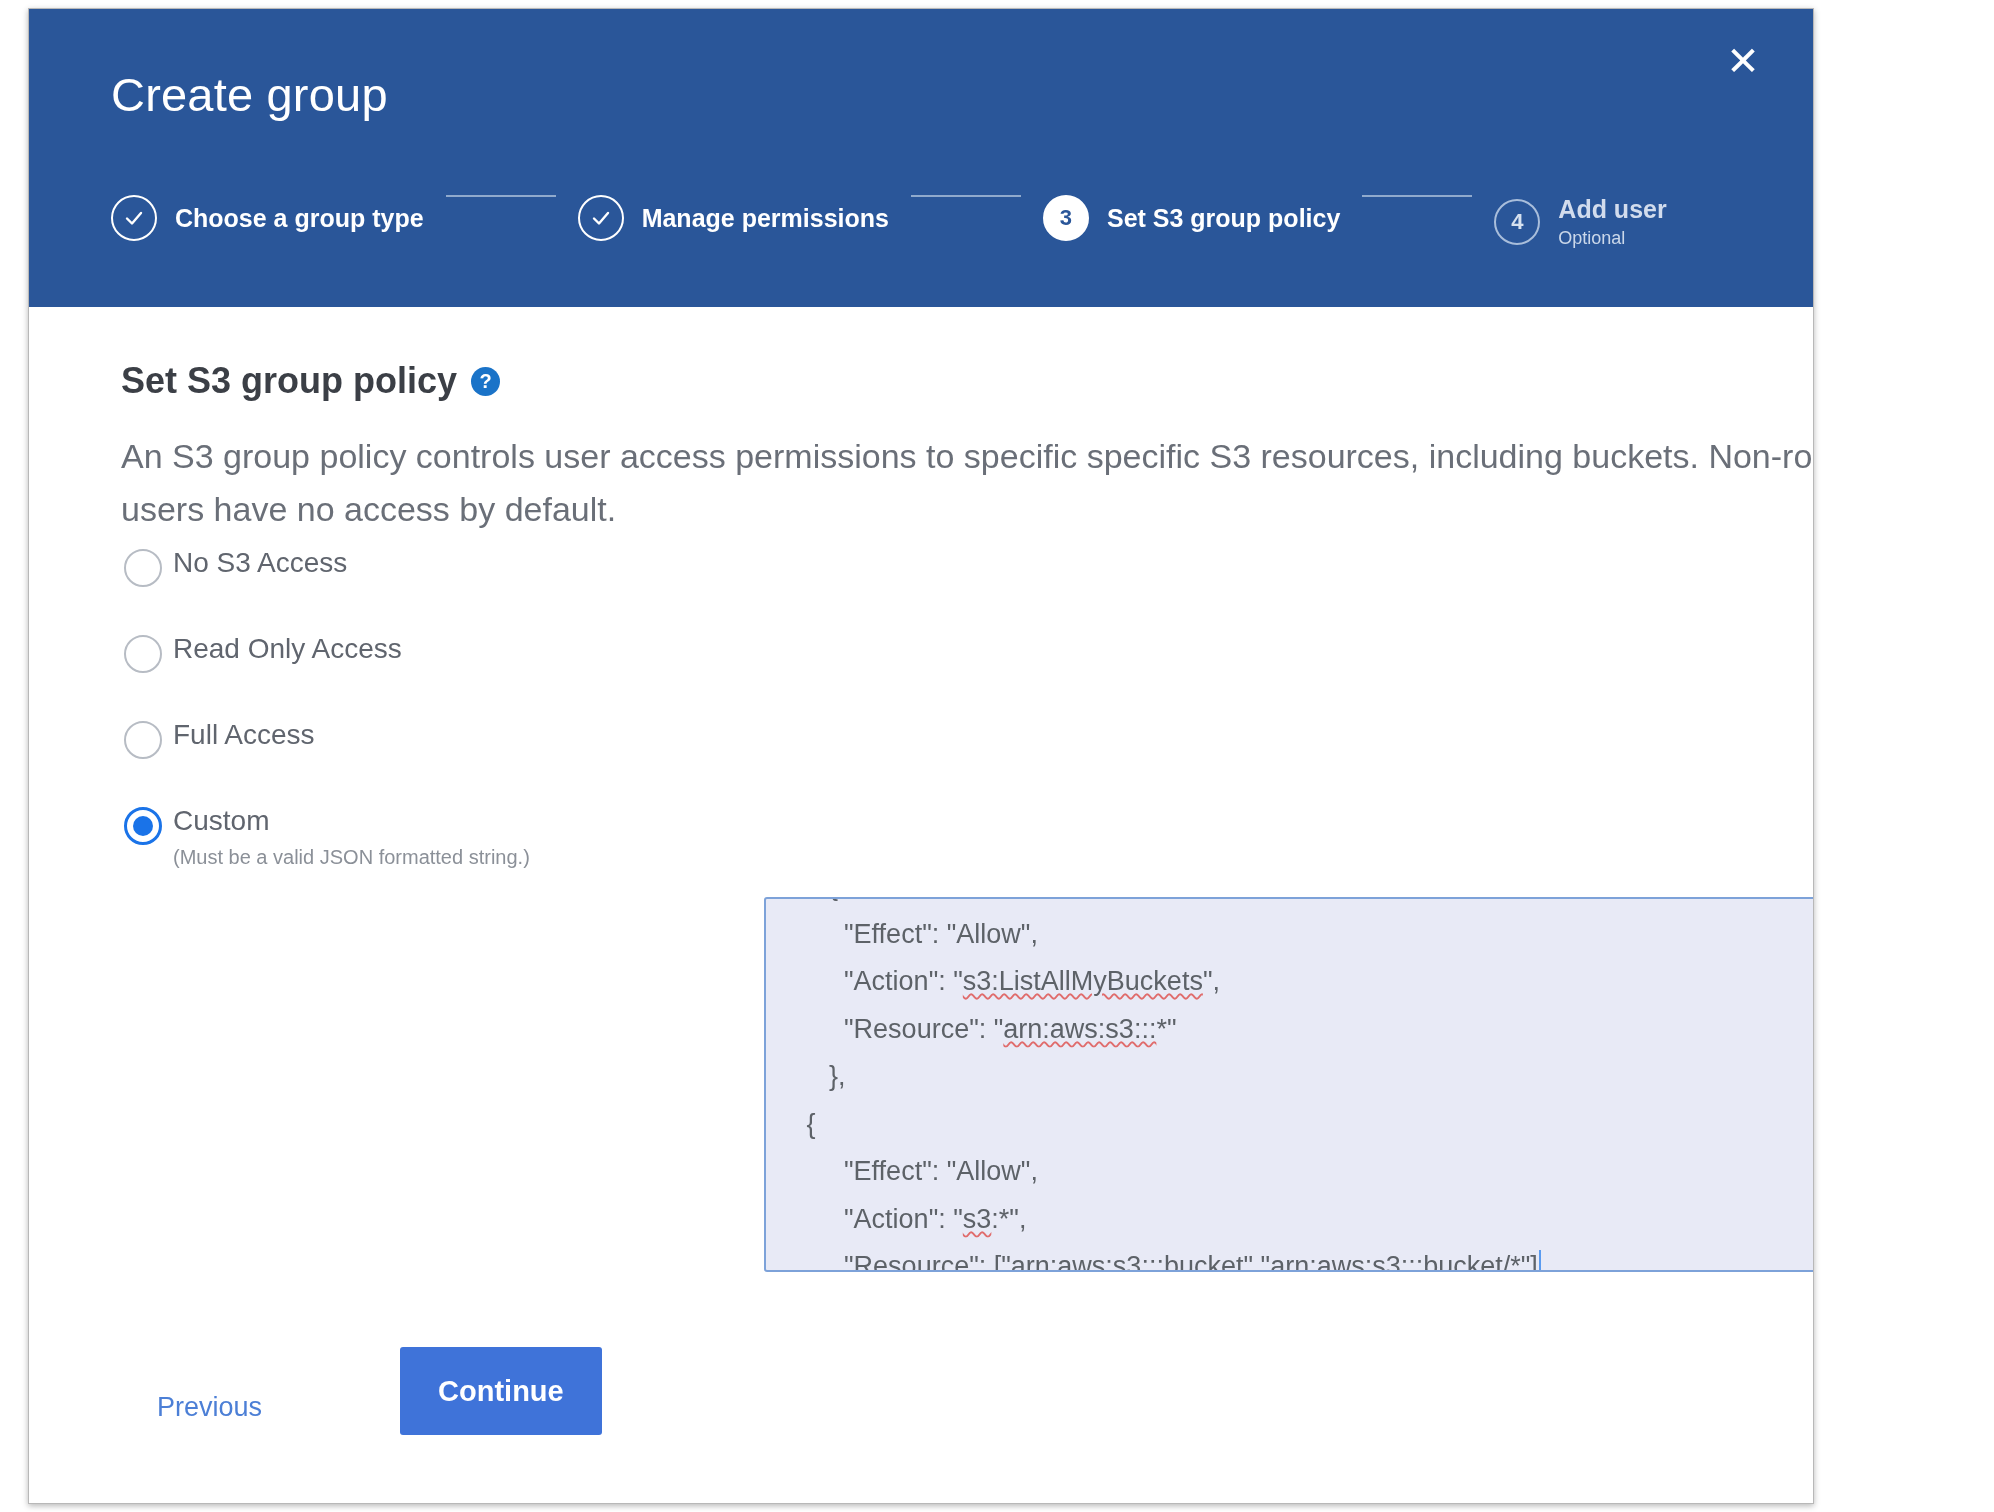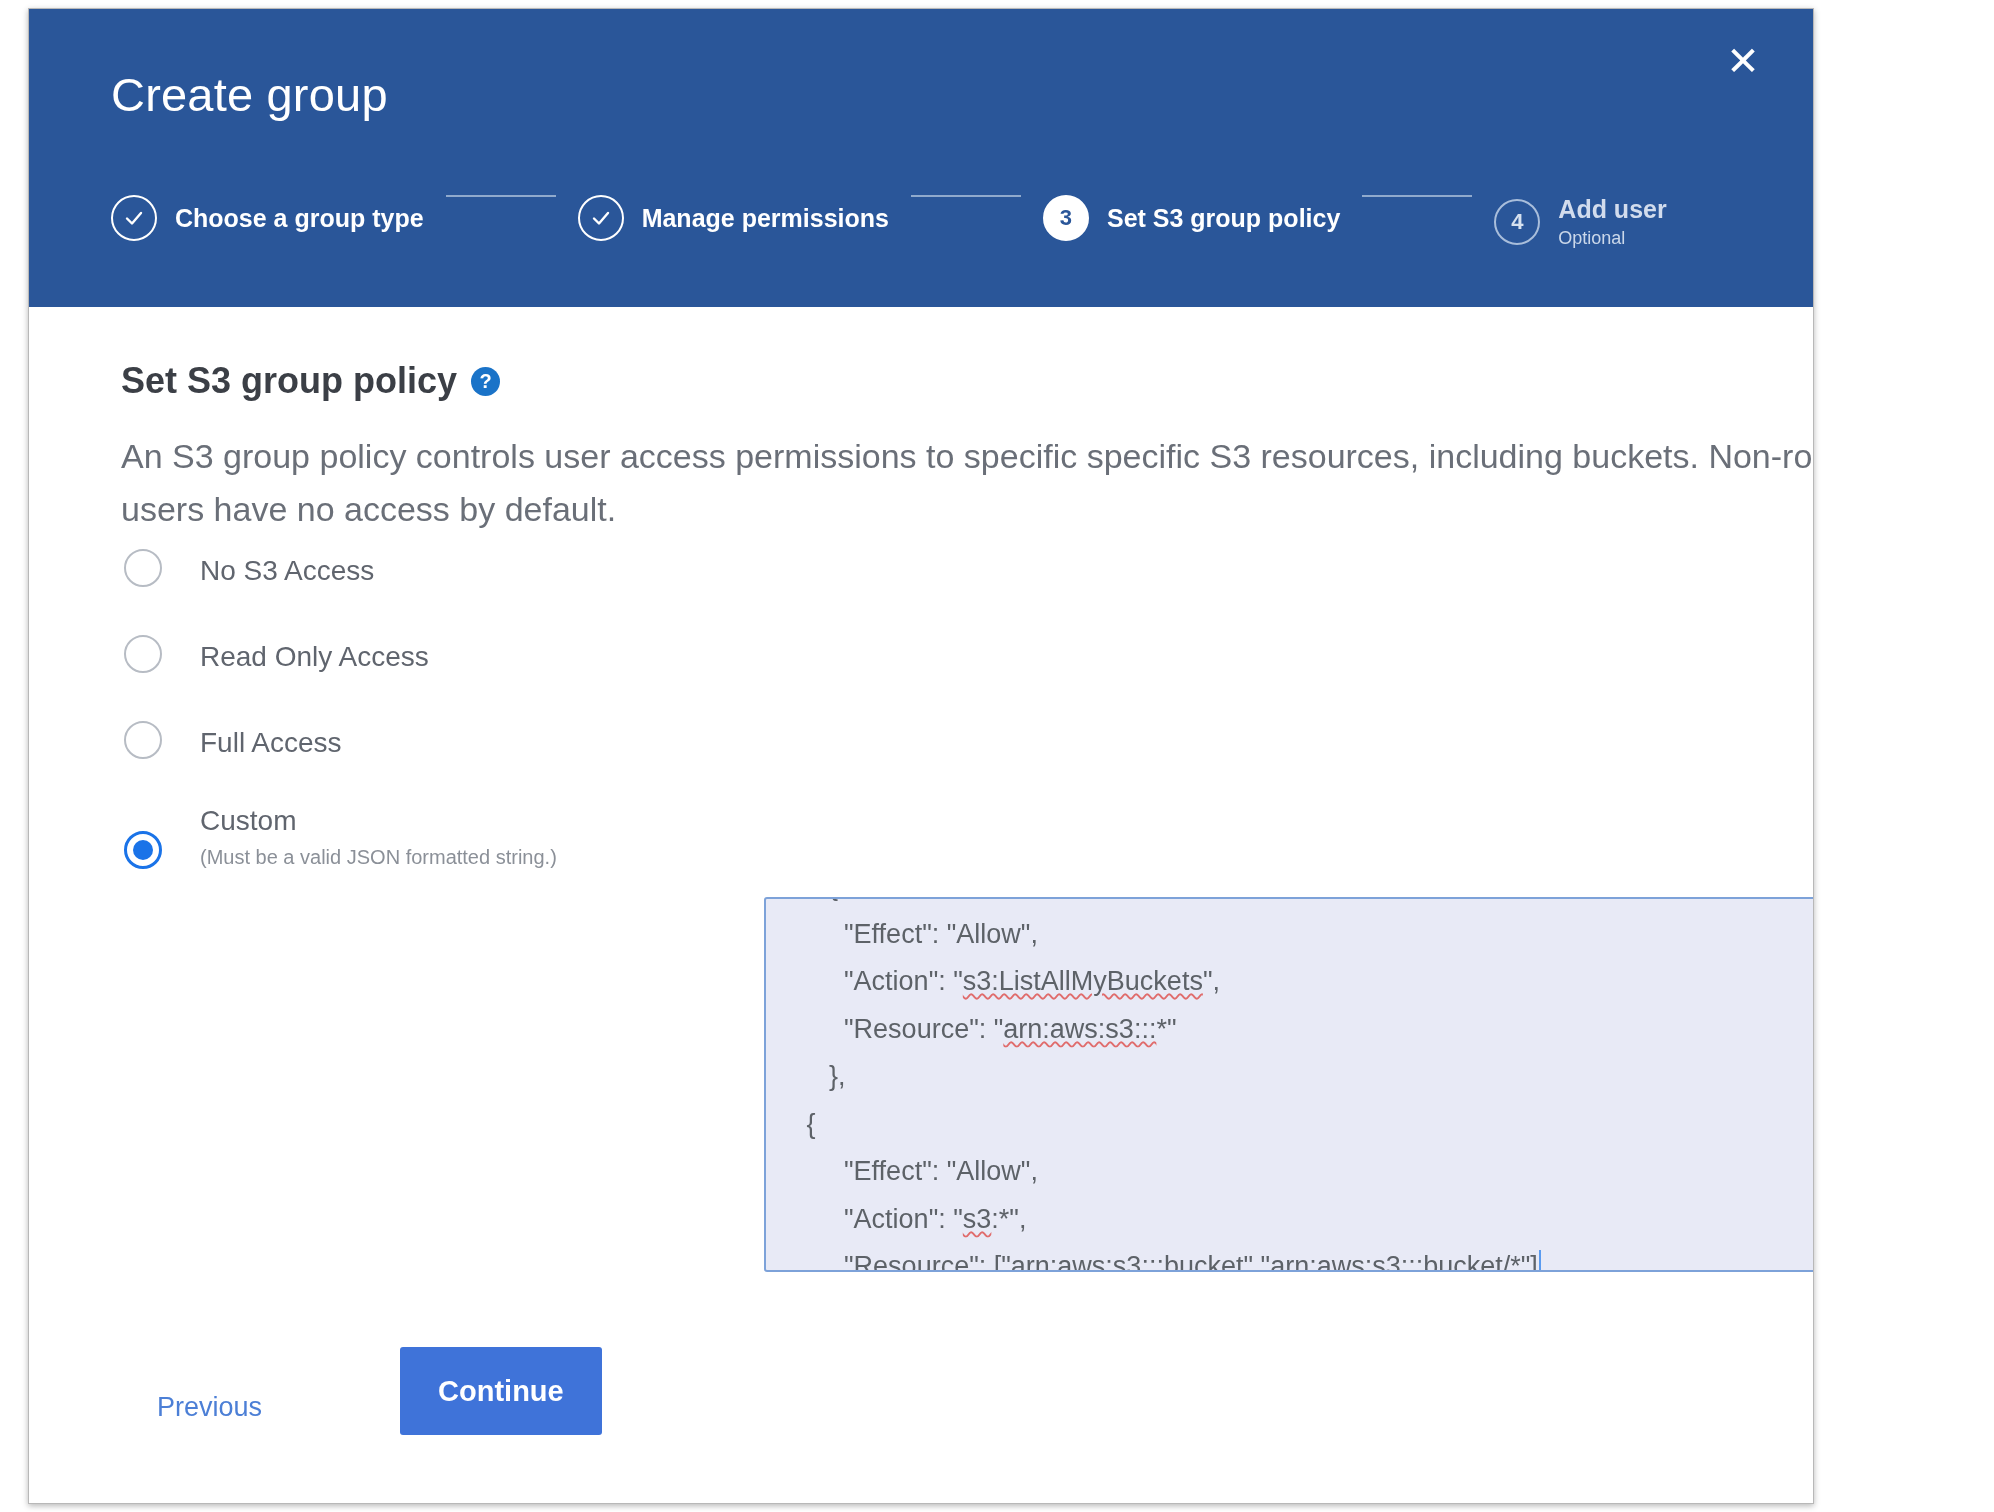--- a/index.html
+++ b/index.html
@@ -175,22 +175,22 @@
 
   
   .radio-group {
     position: absolute;
     left: 95px;
     top: 240px;
     width: 560px;
   }
   .radio-row {
     display: flex;
-    align-items: flex-end;
-    gap: 38px;
+    align-items: flex-start;
+    gap: 11px;
     margin-bottom: 46px;
     cursor: pointer;
   }
   .radio-row:last-child { margin-bottom: 0; }
   .radio-mark {
     width: 38px;
     height: 38px;
     border-radius: 50%;
     border: 2.5px solid #b7bcc4;
     box-sizing: border-box;

